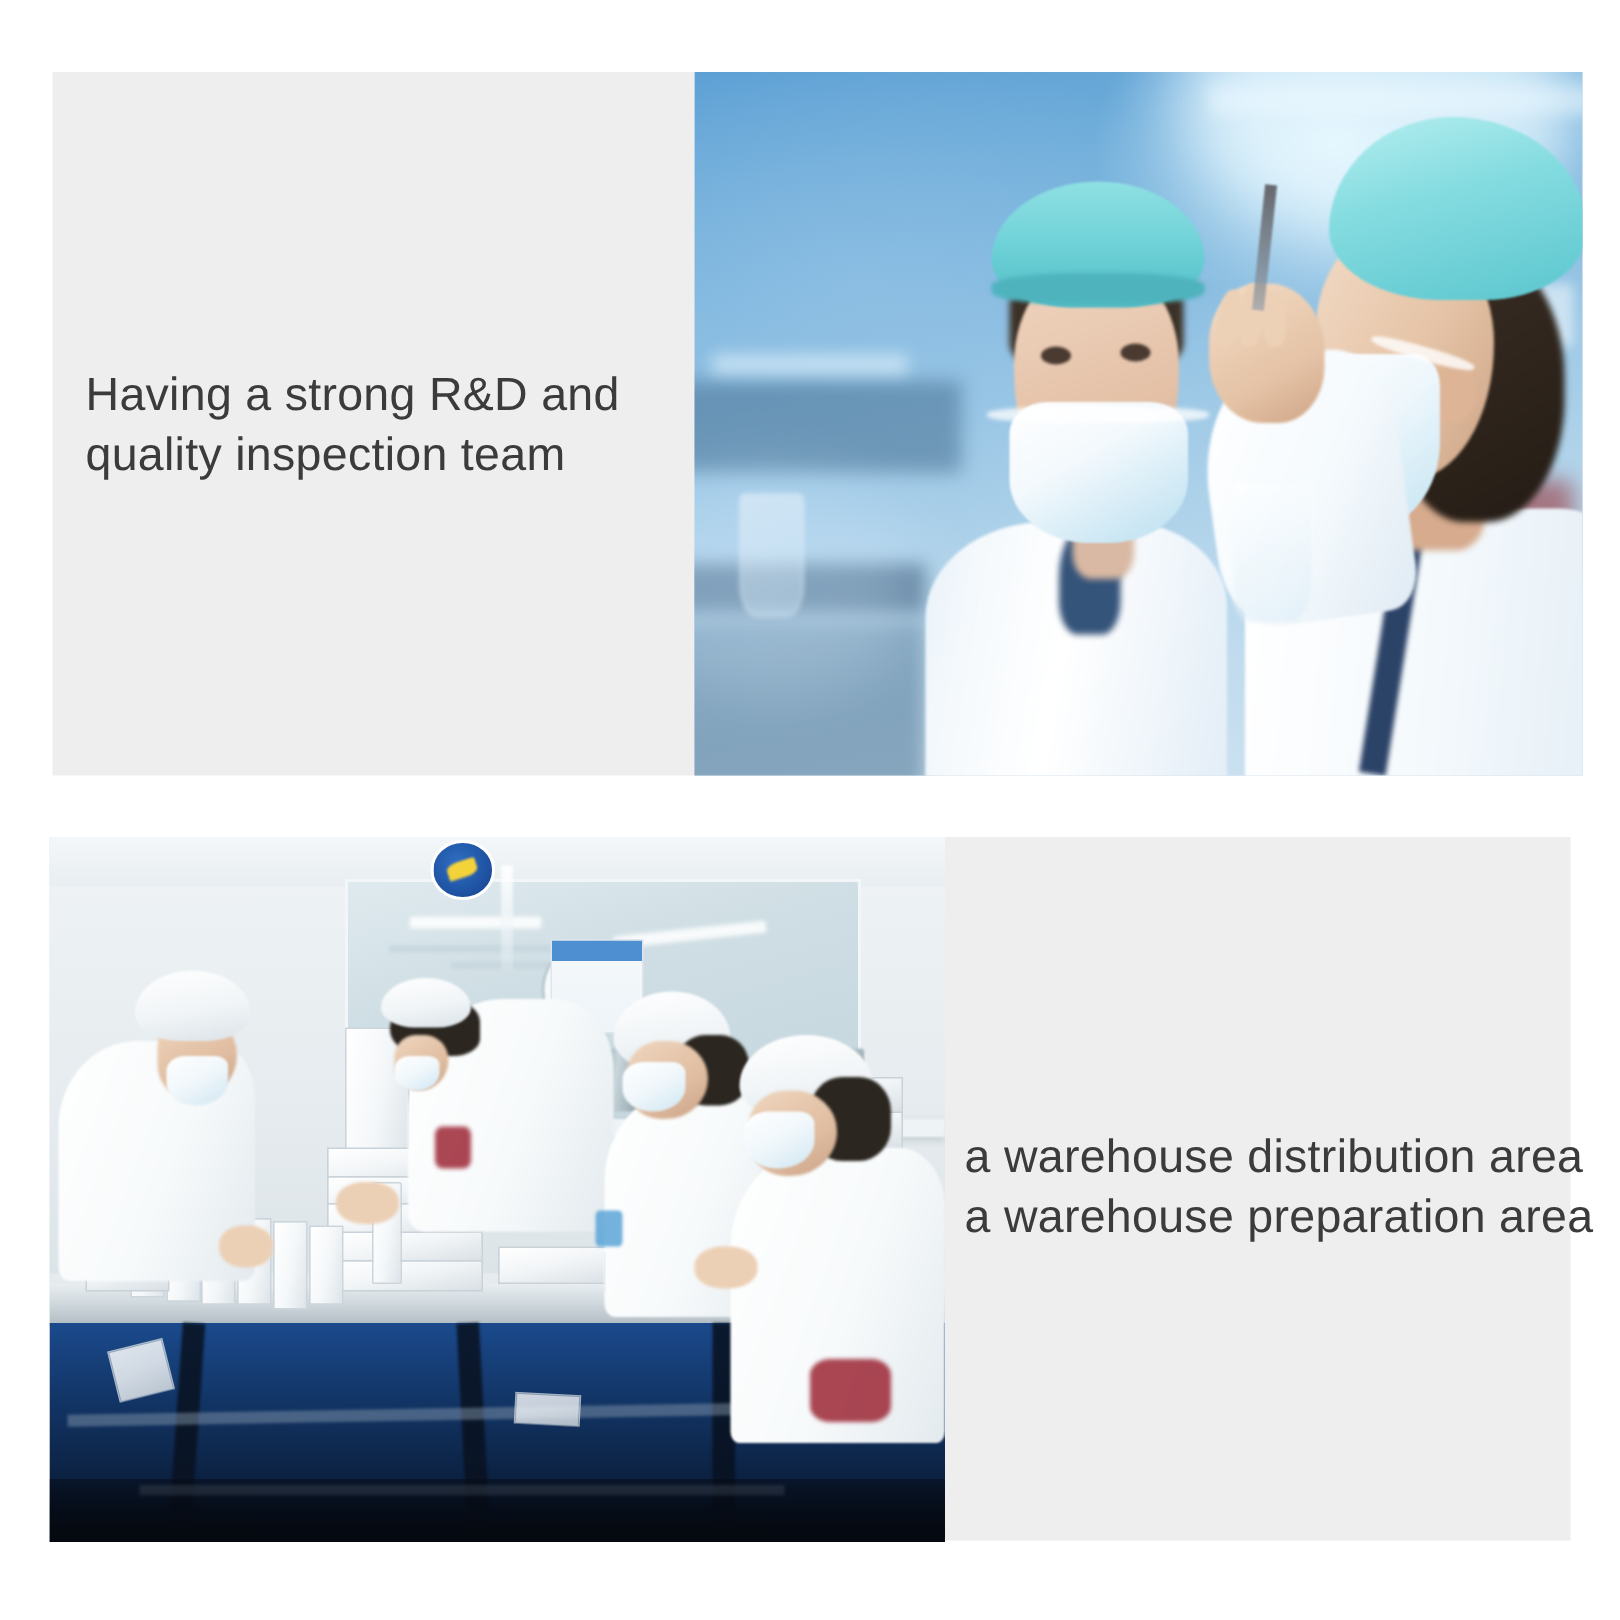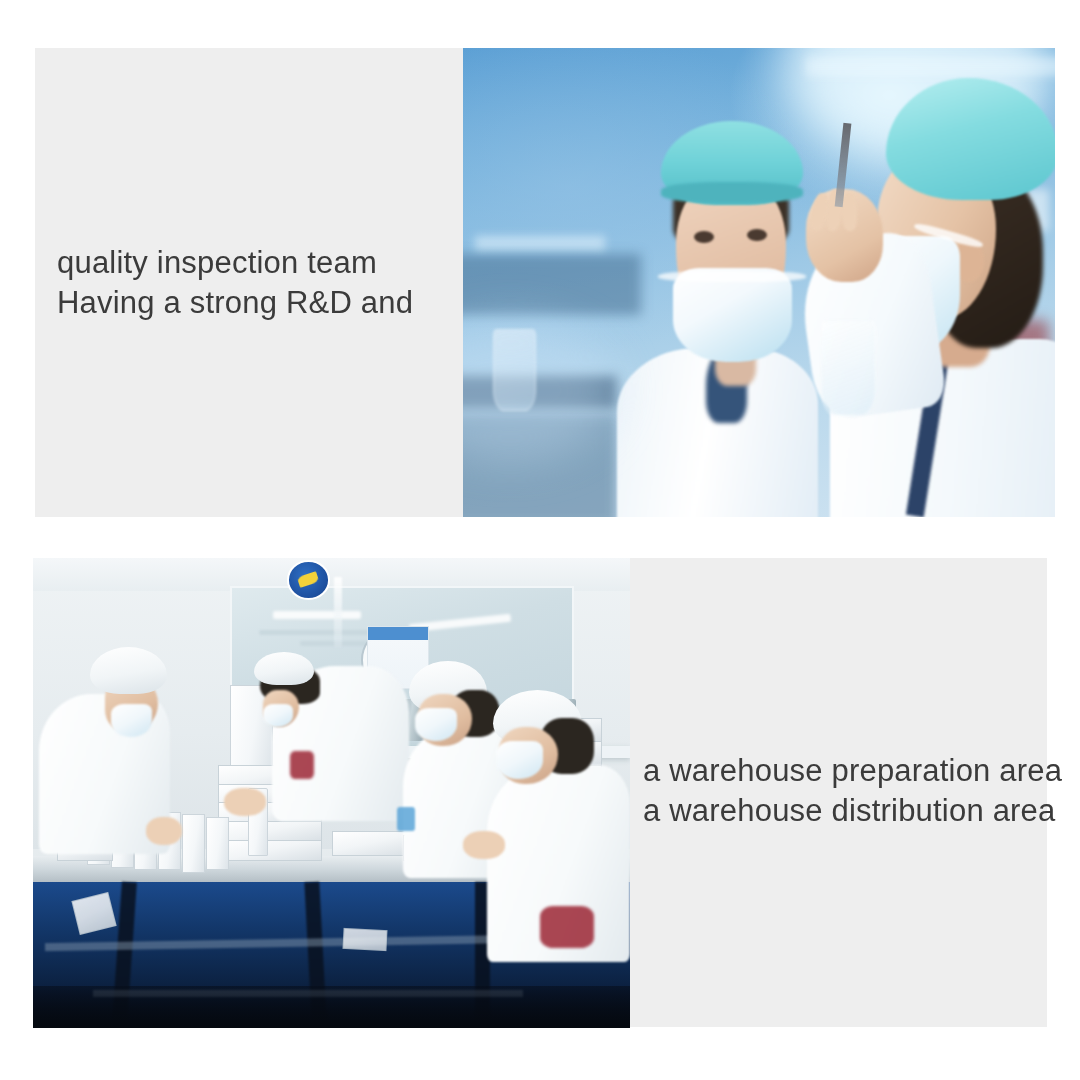--- a/index.html
+++ b/index.html
@@ -500,22 +500,22 @@
   }
 </style>
 </head>
 <body>
 
 <div class="page">
 
   <div class="gray-panel" style="left:35px; top:48px; width:428px; height:469px;"></div>
 
   <div class="caption" style="left:57px; top:243px;">
+    <span class="line">Having a strong R&amp;D and</span>
     <span class="line">quality inspection team</span>
-    <span class="line">Having a strong R&amp;D and</span>
   </div>
 
   <div class="photo" style="left:463px; top:48px; width:592px; height:469px;">
     <div class="photo-inner">
       <div class="lab-bg"></div>
 
       <div class="lab-glow" style="left:55%; top:-16%; width:45%; height:40%; background:rgba(235,250,255,.75);"></div>
       <div class="lab-shelf" style="left:58%; top:2%; width:44%; height:4%;"></div>
       <div class="lab-rack" style="left:86%; top:14%; width:9%; height:12%;"></div>
       <div class="lab-rack" style="left:88%; top:30%; width:11%; height:9%;"></div>
@@ -559,22 +559,22 @@
       <div class="finger" style="left:64%; top:31%; width:2.6%; height:8%; transform:rotate(-2deg);"></div>
       <div class="pipette"></div>
 
       <div class="lab-glow" style="left:-10%; top:58%; width:36%; height:30%; background:rgba(205,230,248,.35);"></div>
     </div>
   </div>
 
   <div class="gray-panel" style="left:630px; top:558px; width:417px; height:469px;"></div>
 
   <div class="caption" style="left:643px; top:751px;">
+    <span class="line">a warehouse distribution area</span>
     <span class="line">a warehouse preparation area</span>
-    <span class="line">a warehouse distribution area</span>
   </div>
 
   <div class="photo" style="left:33px; top:558px; width:597px; height:470px; background:#e7edf0;">
     <div class="photo-inner">
       <div class="room-bg"></div>
       <div class="room-wall"></div>
       <div class="room-ceiling"></div>
 
       <div class="room-window">
         <div class="win-light" style="left:12%; top:14%; width:26%; height:5%;"></div>

